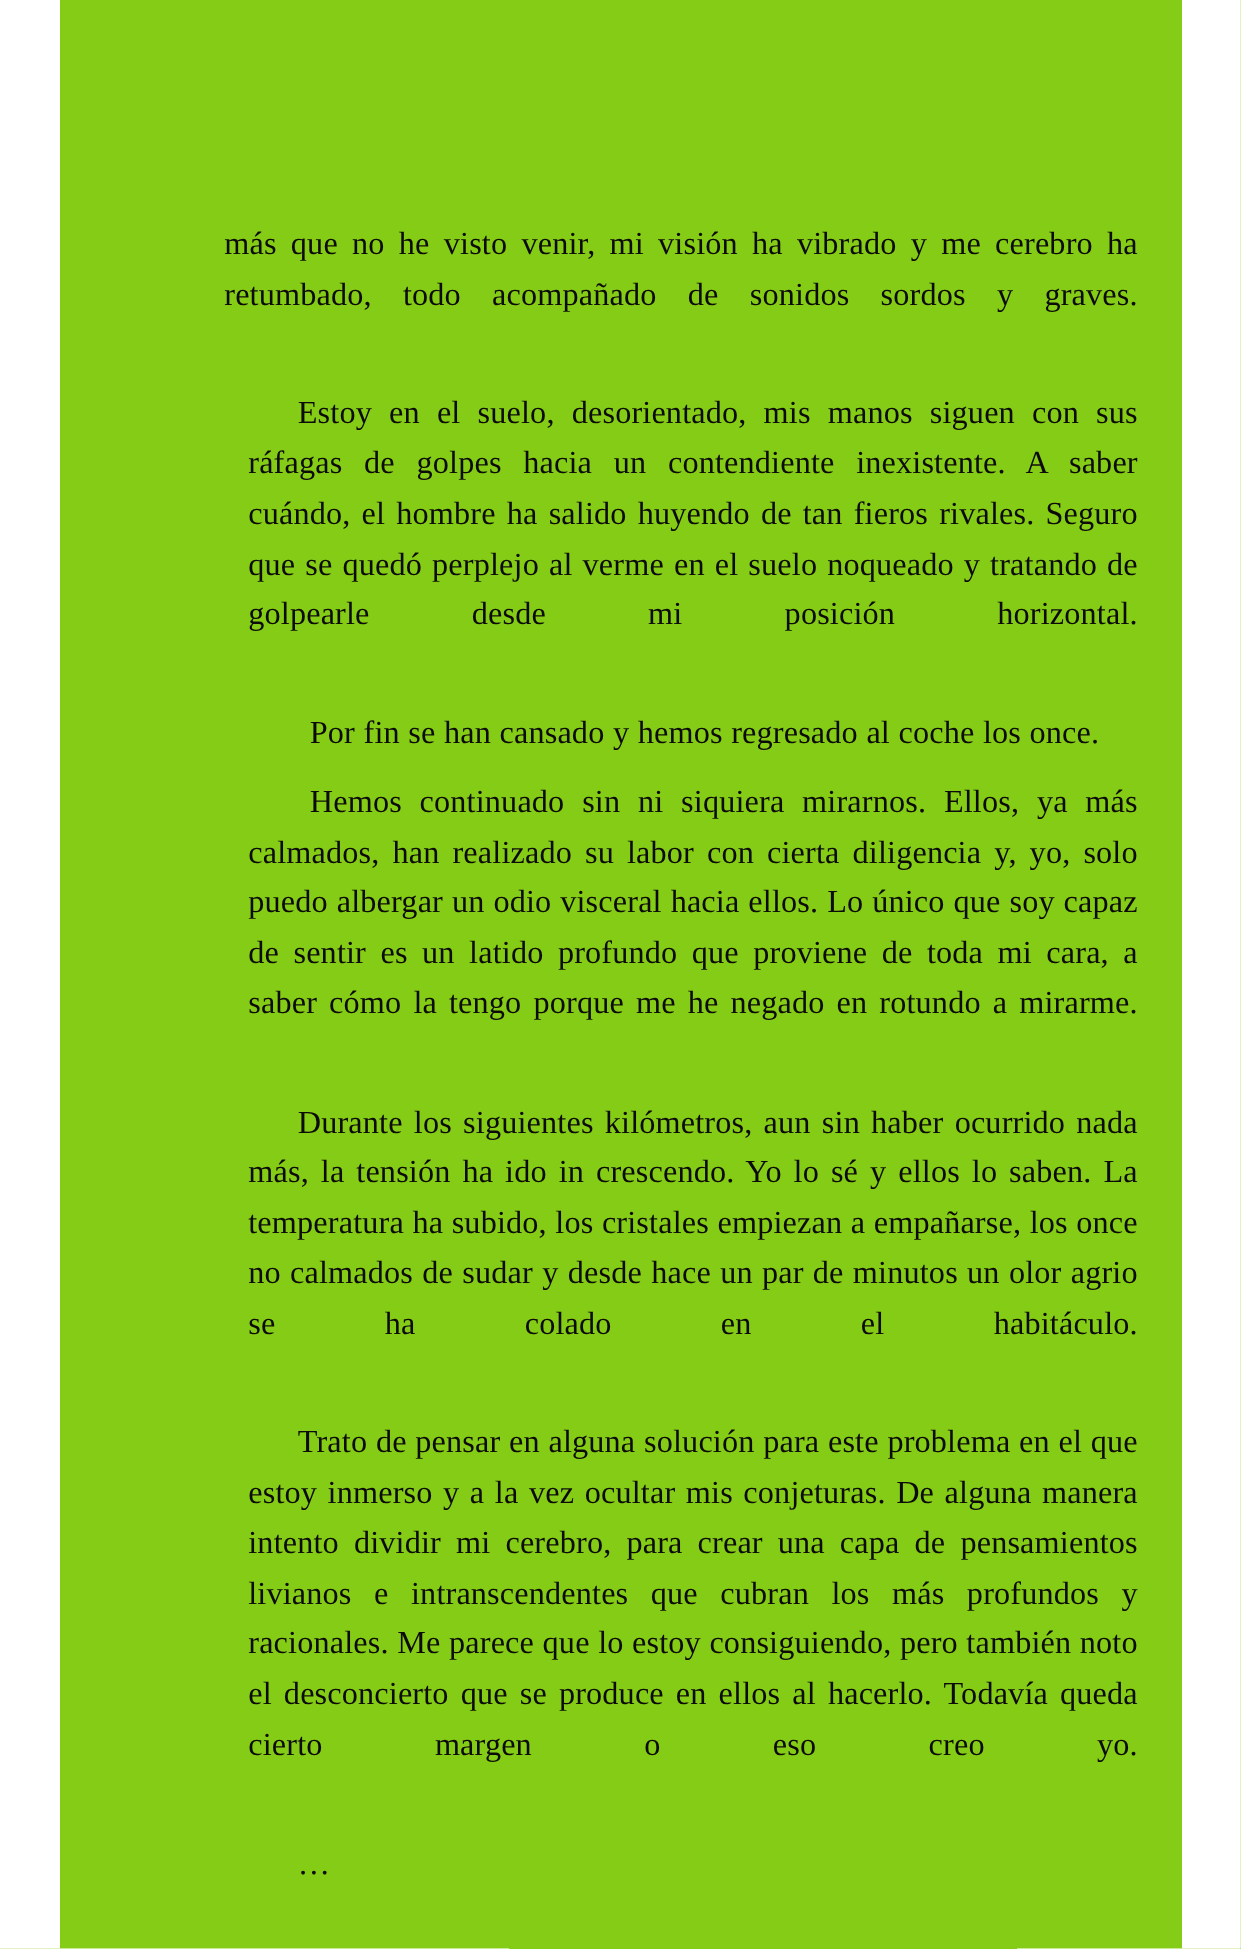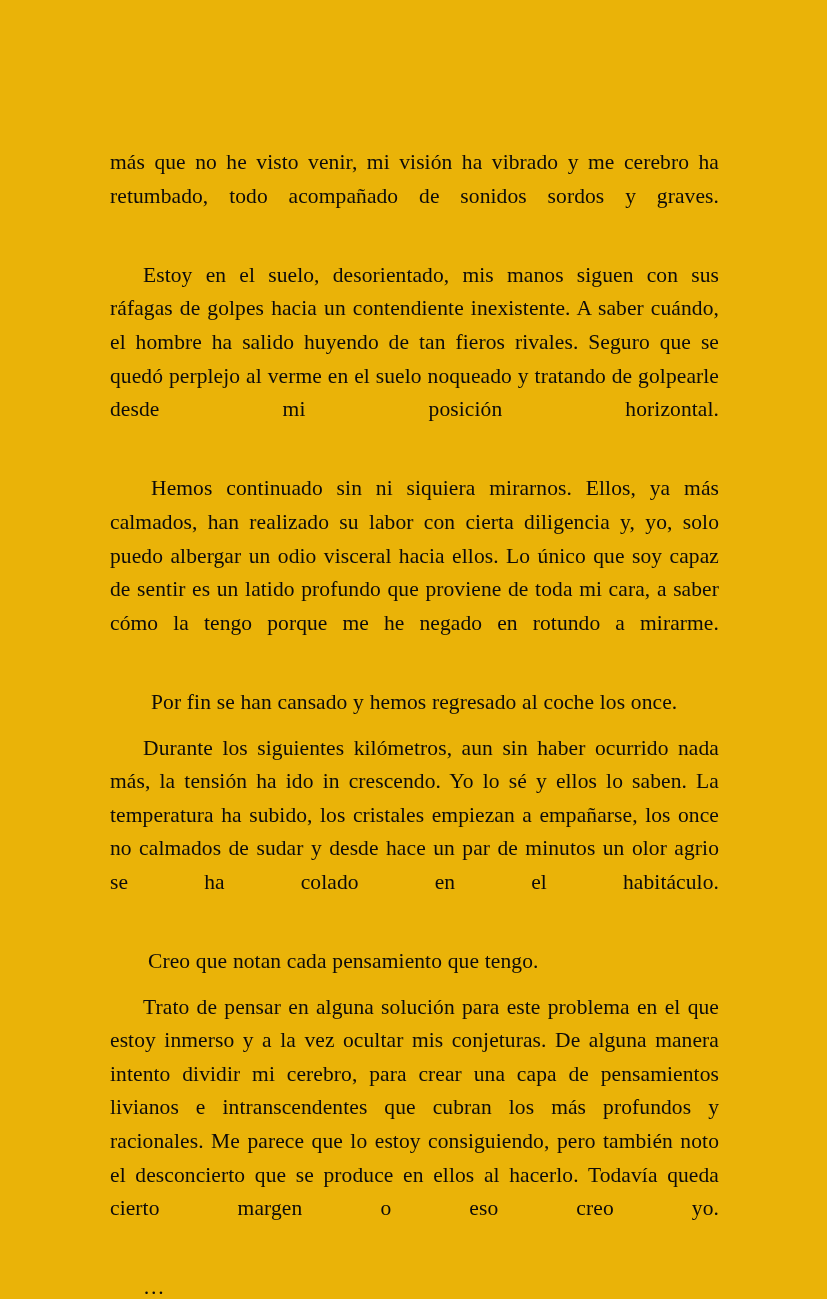--- a/index.html
+++ b/index.html
@@ -4,23 +4,23 @@
 <title>Página de libro</title>
 <style>
   html, body {
     margin: 0;
     padding: 0;
     background: #ffffff;
   }
 
   .page {
     position: relative;
-    width: 827px;
+    width: 748px;
     height: 1299px;
-    background: #eab308;
+    background: #84cc16;
     margin: 0 auto;
     overflow: hidden;
     box-sizing: border-box;
   }
 
   .text-column {
     position: absolute;
     left: 110px;
     top: 146px;
     width: 609px;
@@ -43,20 +43,21 @@
   
   .para:after {
     content: "";
     display: inline-block;
     width: 100%;
   }
 
   
   .para + .para {
     margin-top: 12px;
+    margin-left: 16px;
   }
 
   
   .indent-none   { text-indent: 0; }
   .indent-std    { text-indent: 33px; }
   .indent-wide   { text-indent: 41px; }
   .indent-mid    { text-indent: 38px; }
 
   
   .single {
@@ -74,26 +75,25 @@
 </head>
 <body>
 
 <div class="page">
   <div class="text-column">
 
     <p class="para indent-none">más que no he visto venir, mi visión ha vibrado y me cerebro ha retumbado, todo acompañado de sonidos sordos y graves.</p>
 
     <p class="para indent-std">Estoy en el suelo, desorientado, mis manos siguen con sus ráfagas de golpes hacia un contendiente inexistente. A saber cuándo, el hombre ha salido huyendo de tan fieros rivales. Seguro que se quedó perplejo al verme en el suelo noqueado y tratando de golpearle desde mi posición horizontal.</p>
 
+    <p class="para indent-wide single">Por fin se han cansado y hemos regresado al coche los once.</p>
+
     <p class="para indent-wide">Hemos continuado sin ni siquiera mirarnos. Ellos, ya más calmados, han realizado su labor con cierta diligencia y, yo, solo puedo albergar un odio visceral hacia ellos. Lo único que soy capaz de sentir es un latido profundo que proviene de toda mi cara, a saber cómo la tengo porque me he negado en rotundo a mirarme.</p>
-
-    <p class="para indent-wide single">Por fin se han cansado y hemos regresado al coche los once.</p>
 
     <p class="para indent-std">Durante los siguientes kilómetros, aun sin haber ocurrido nada más, la tensión ha ido in crescendo. Yo lo sé y ellos lo saben. La temperatura ha subido, los cristales empiezan a empañarse, los once no calmados de sudar y desde hace un par de minutos un olor agrio se ha colado en el habitáculo.</p>
 
-    <p class="para indent-mid single">Creo que notan cada pensamiento que tengo.</p>
 
     <p class="para indent-std">Trato de pensar en alguna solución para este problema en el que estoy inmerso y a la vez ocultar mis conjeturas. De alguna manera intento dividir mi cerebro, para crear una capa de pensamientos livianos e intranscendentes que cubran los más profundos y racionales. Me parece que lo estoy consiguiendo, pero también noto el desconcierto que se produce en ellos al hacerlo. Todavía queda cierto margen o eso creo yo.</p>
 
     <p class="para ellipsis">…</p>
 
   </div>
 </div>
 
 </body></html>

